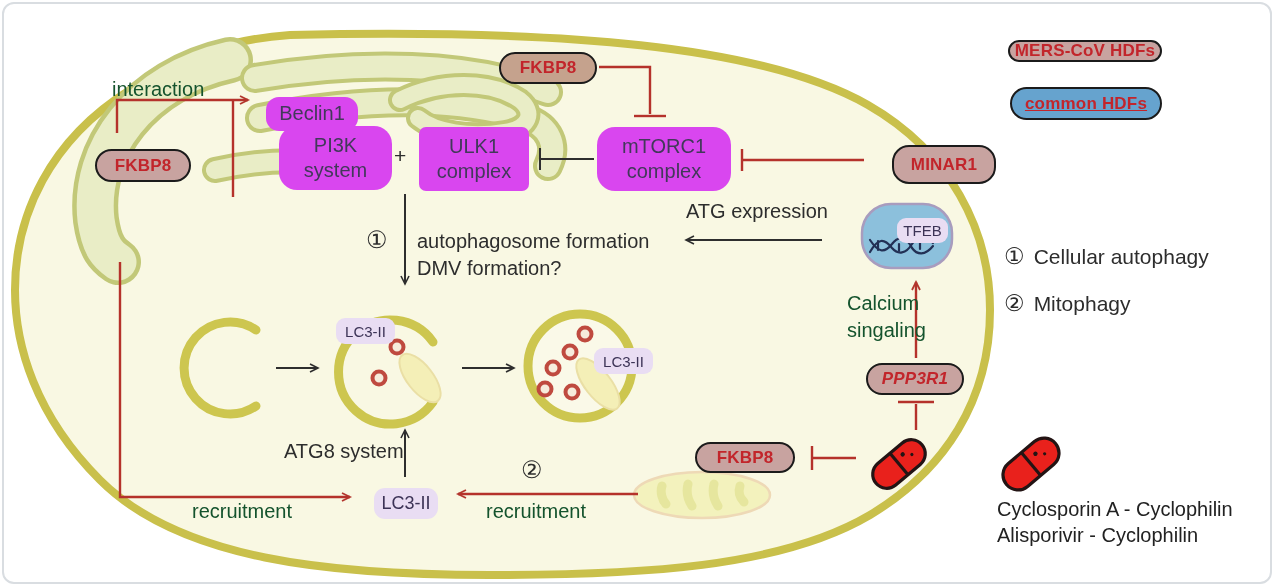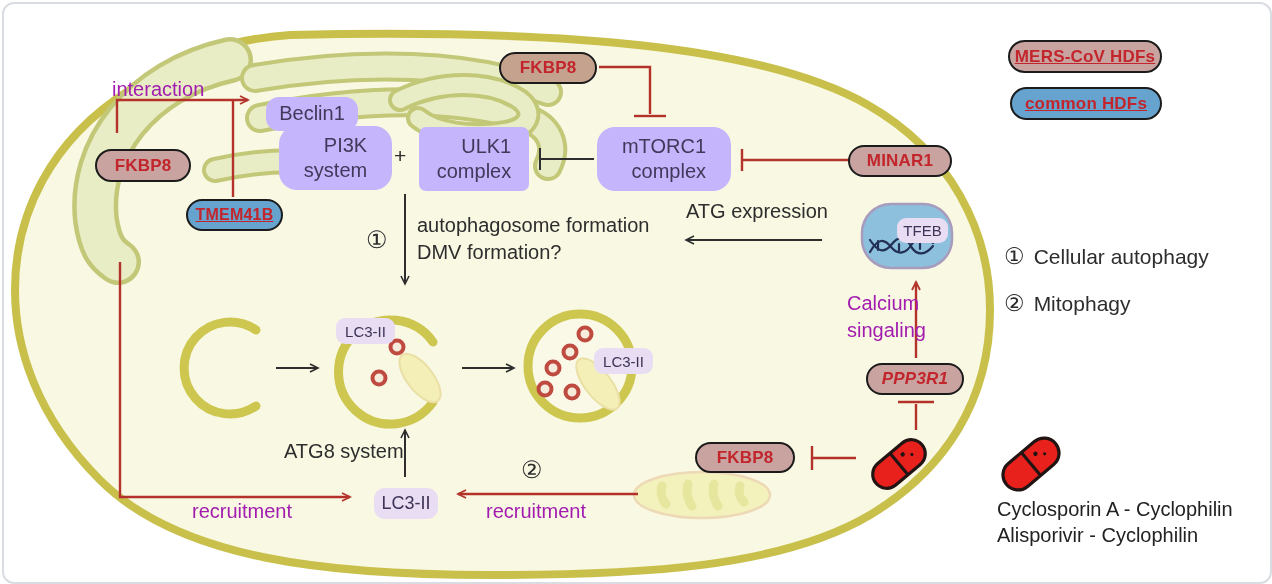--- a/index.html
+++ b/index.html
@@ -7,26 +7,26 @@
          font-family:"Liberation Sans",sans-serif;}
   .frame{position:absolute;left:2px;top:2px;width:1266px;height:578px;border:2px solid #d9dde1;
          border-radius:12px;pointer-events:none;z-index:9;}
   svg{position:absolute;left:0;top:0;z-index:1;}
   .box{position:absolute;z-index:4;box-sizing:border-box;border:2.5px solid #1b1b1b;border-radius:17px;
        display:flex;align-items:center;justify-content:center;font-weight:bold;font-size:17px;
        color:#c2252b;letter-spacing:.2px;}
   .pink{background:#c8a3a0;}
   .tan{background:#c5a28d;}
   .blue{background:#66a3ce;text-decoration:underline;}
-  .lav{position:absolute;z-index:3;background:#c4b5fd;border-radius:18px;display:flex;align-items:center;
-       justify-content:center;text-align:right;color:#42395a;font-size:20px;line-height:1.26;
+  .lav{position:absolute;z-index:3;background:#d946ef;border-radius:18px;display:flex;align-items:center;
+       justify-content:center;text-align:center;color:#42395a;font-size:20px;line-height:1.26;
        white-space:pre-line;}
   .tag{position:absolute;z-index:5;background:#e9ddf3;border-radius:9px;display:flex;align-items:center;
        justify-content:center;color:#3c3356;font-size:15px;margin-top:7px;}
-  .rtext{position:absolute;z-index:3;color:#a21caf;font-size:20px;white-space:pre-line;}
+  .rtext{position:absolute;z-index:3;color:#14532d;font-size:20px;white-space:pre-line;}
   .ktext{position:absolute;z-index:3;color:#2d2d2d;font-size:20px;white-space:pre-line;}
   .stepnum{font-size:23px;color:#2d2d2d;}
   .step-row{position:absolute;z-index:3;display:flex;align-items:center;gap:9px;color:#2d2d2d;font-size:21px;}
   .drugs{position:absolute;z-index:3;color:#222;font-size:20px;line-height:26px;}
 </style>
 </head>
 <body>
 
 <div id="stage">
   <div class="frame"></div>
@@ -132,39 +132,38 @@
       <line x1="594" y1="159" x2="540" y2="159"></line>
       <line x1="540" y1="148" x2="540" y2="170"></line>
       <line x1="405" y1="194" x2="405" y2="284" marker-end="url(#ab)"></line>
       <line x1="822" y1="240" x2="686" y2="240" marker-end="url(#ab)"></line>
       <line x1="276" y1="368" x2="318" y2="368" marker-end="url(#ab)"></line>
       <line x1="462" y1="368" x2="514" y2="368" marker-end="url(#ab)"></line>
       <line x1="405" y1="477" x2="405" y2="430" marker-end="url(#ab)"></line>
     </g>
   </svg>
 
-  <div class="box pink" style="left:1008px;top:40px;width:154px;height:33px;font-size:17px;text-decoration:underline;">MERS-CoV HDFs</div>
+  <div class="box pink" style="left:1008px;top:40px;width:154px;height:22px;font-size:17px;">MERS-CoV HDFs</div>
   <div class="box blue" style="left:1010px;top:87px;width:152px;height:33px;font-size:17px;">common HDFs</div>
 
   <div class="rtext" style="left:112px;top:78px;">interaction</div>
   <div class="box pink" style="left:95px;top:149px;width:96px;height:33px;">FKBP8</div>
-  <div class="box blue" style="left:186px;top:199px;width:97px;height:32px;font-size:16px;">TMEM41B</div>
   <div class="lav" style="left:266px;top:97px;width:92px;height:34px;border-radius:13px;z-index:4;">Beclin1</div>
   <div class="lav" style="left:279px;top:126px;width:113px;height:64px;">PI3K
 system</div>
   <div class="ktext" style="left:394px;top:144px;font-size:21px;">+</div>
   <div class="lav" style="left:419px;top:127px;width:110px;height:64px;border-radius:7px;">ULK1
 complex</div>
   <div class="box tan" style="left:499px;top:52px;width:98px;height:32px;">FKBP8</div>
   <div class="lav" style="left:597px;top:127px;width:134px;height:64px;">mTORC1
 complex</div>
-  <div class="box pink" style="left:848px;top:145px;width:104px;height:32px;text-align:center;">MINAR1</div>
+  <div class="box pink" style="left:892px;top:145px;width:104px;height:39px;text-align:center;">MINAR1</div>
 
   <div class="ktext" style="left:366px;top:226px;font-size:24px;">①</div>
-  <div class="ktext" style="left:417px;top:212px;width:250px;line-height:27px;">autophagosome formation
+  <div class="ktext" style="left:417px;top:228px;width:250px;line-height:27px;">autophagosome formation
 DMV formation?</div>
   <div class="ktext" style="left:686px;top:200px;text-align:right;">ATG expression</div>
   <div class="tag" style="left:336px;top:311px;width:59px;height:26px;">LC3-II</div>
   <div class="tag" style="left:594px;top:341px;width:59px;height:26px;">LC3-II</div>
   <div class="ktext" style="left:284px;top:440px;">ATG8 system</div>
   <div class="tag" style="left:374px;top:481px;width:64px;height:31px;border-radius:11px;font-size:18px;">LC3-II</div>
   <div class="rtext" style="left:192px;top:500px;">recruitment</div>
   <div class="rtext" style="left:486px;top:500px;">recruitment</div>
   <div class="ktext" style="left:521px;top:456px;font-size:24px;">②</div>
 

